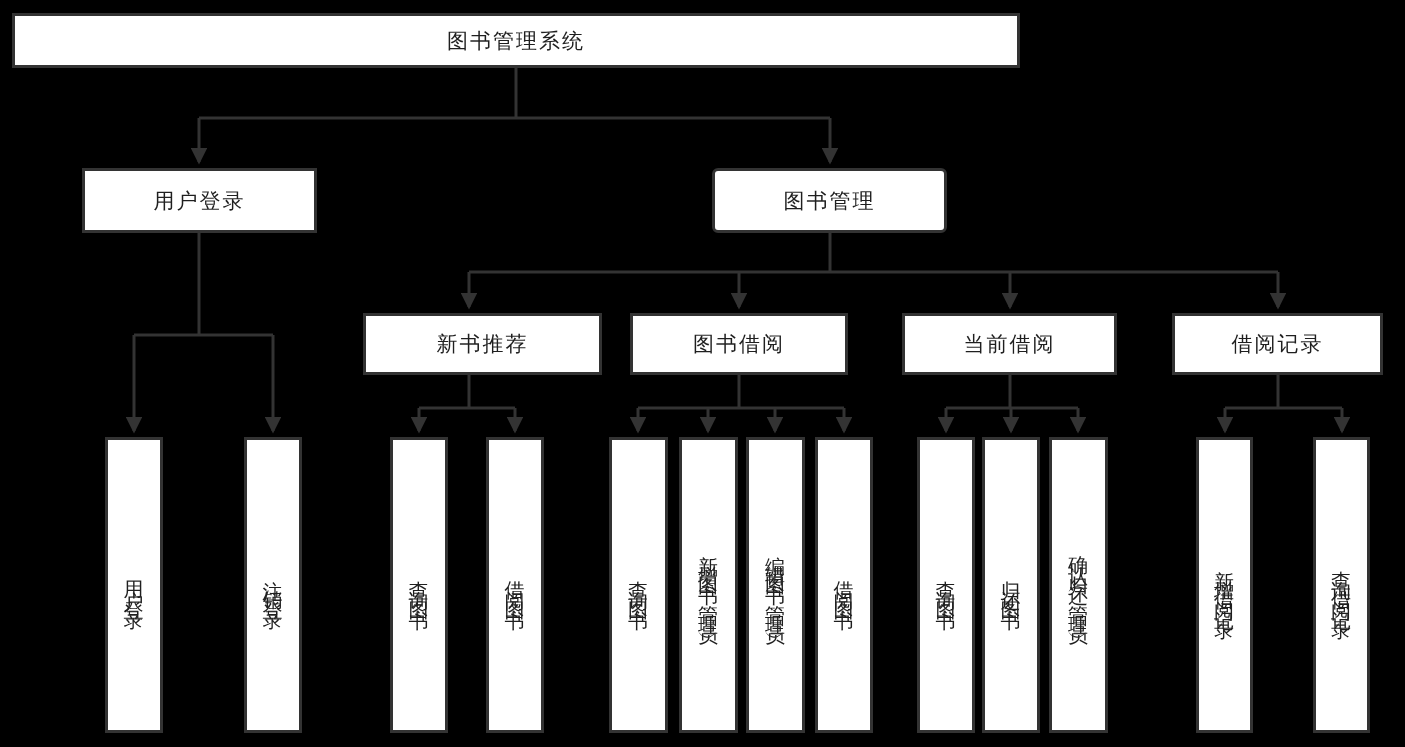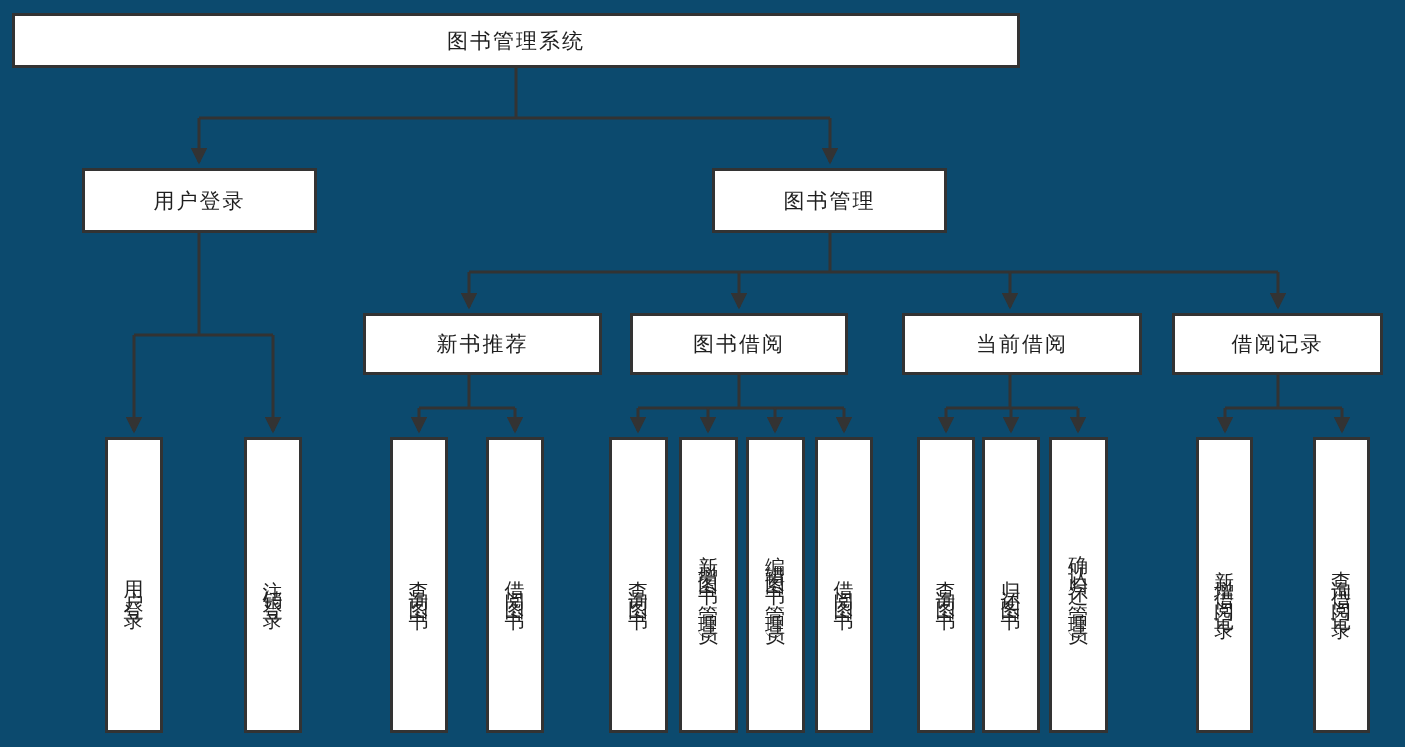--- a/index.html
+++ b/index.html
@@ -1,19 +1,19 @@
 <!DOCTYPE html>
 <html><head>
 <meta charset="utf-8">
 <style>
   html,body { margin:0; padding:0; background:#ffffff; }
   #canvas {
     position:relative;
     width:1405px; height:747px;
-    background:#0c4a6e;
+    background:#000000;
     font-family:"Liberation Sans","DejaVu Sans",sans-serif;
     overflow:hidden;
   }
   #connectors { position:absolute; left:0; top:0; width:1405px; height:747px; }
   .box {
     position:absolute;
     box-sizing:border-box;
     border:3px solid #333333;
     background:#ffffff;
     display:flex;
@@ -88,25 +88,25 @@
 
       <path d="M1278 375 V408 M1225 408 H1342"></path>
       <path d="M1225 408 V431" marker-end="url(#arrow)"></path>
       <path d="M1342 408 V431" marker-end="url(#arrow)"></path>
     </g>
   </svg>
 
   <div class="box" style="left:12px; top:13px; width:1008px; height:55px;">图书管理系统</div>
 
   <div class="box" style="left:82px; top:168px; width:235px; height:65px;">用户登录</div>
-  <div class="box" style="left:712px; top:168px; width:235px; height:65px;">图书管理</div>
+  <div class="box" style="left:712px; top:168px; width:235px; height:65px;border-radius:6px;">图书管理</div>
 
   <div class="box" style="left:363px; top:313px; width:239px; height:62px;">新书推荐</div>
   <div class="box" style="left:630px; top:313px; width:218px; height:62px;">图书借阅</div>
-  <div class="box" style="left:902px; top:313px; width:240px; height:62px;">当前借阅</div>
+  <div class="box" style="left:902px; top:313px; width:215px; height:62px;">当前借阅</div>
   <div class="box" style="left:1172px; top:313px; width:211px; height:62px;">借阅记录</div>
 
   <div class="box leaf" style="left:105px; top:437px; width:58px; height:296px;">
     <span class="vtext">用户登录</span>
   </div>
   <div class="box leaf" style="left:244px; top:437px; width:58px; height:296px;">
     <span class="vtext">注销登录</span>
   </div>
 
   <div class="box leaf" style="left:390px; top:437px; width:58px; height:296px;">

